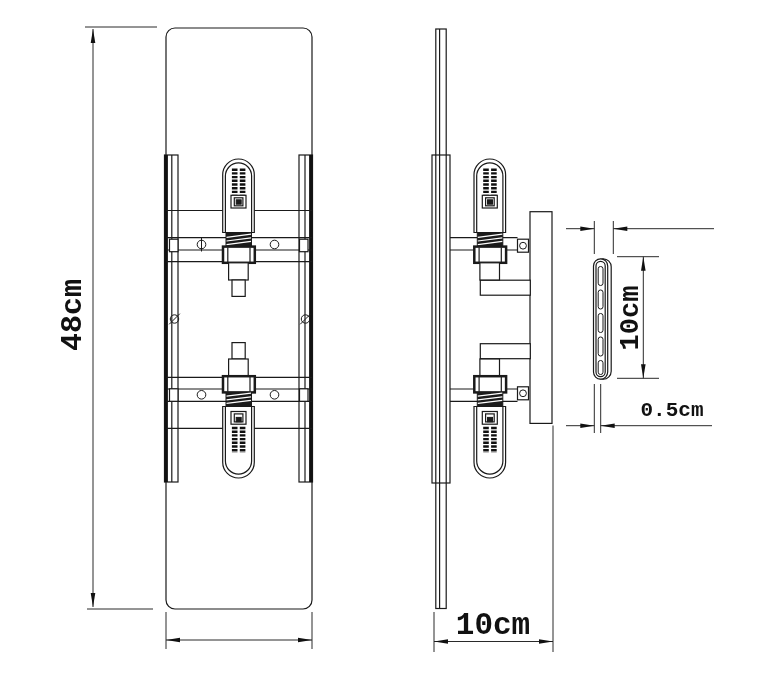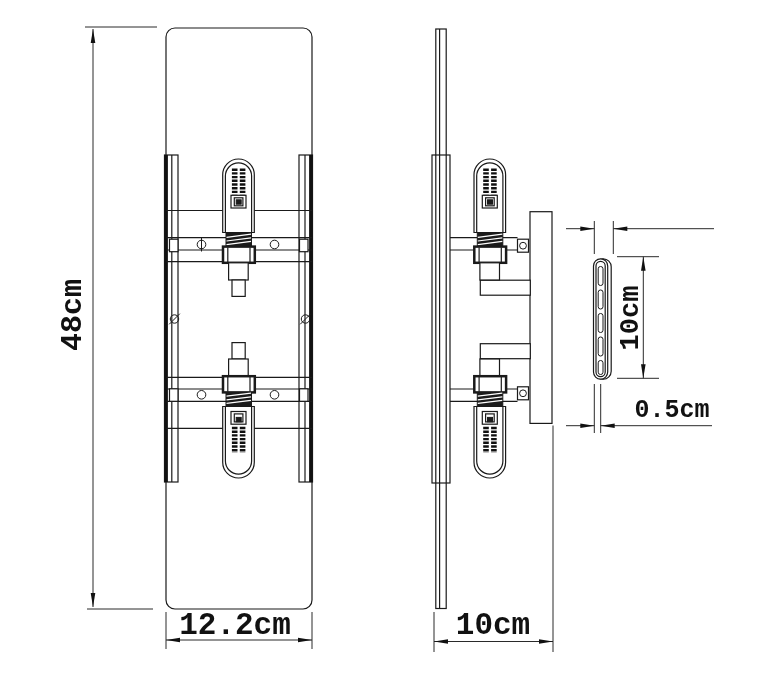--- a/index.html
+++ b/index.html
@@ -17,21 +17,21 @@
   svg .grid  { stroke:#111111; stroke-width:5.6; stroke-dasharray:2.4 1.3; fill:none; }
   svg .dim { stroke:#2a2a2a; stroke-width:1; fill:none; }
   svg .arr { fill:#111111; stroke:none; }
   .dimlabel {
     position:absolute; color:#111; font-weight:bold; font-size:30px;
     white-space:nowrap; transform:translate(-50%,-50%); line-height:1;
     letter-spacing:0px;
   }
   .dimlabel.vert { transform:translate(-50%,-50%) rotate(-90deg); }
   .fs27 { font-size:27px; }
-  .fs29 { font-size:25px; }
+  .fs29 { font-size:21px; }
   .fs31 { font-size:31px; }
 </style>
 </head>
 <body>
 
 <div id="stage">
 
   <svg width="761" height="694" viewBox="0 0 761 694">
 
     <defs>
@@ -217,21 +217,20 @@
       <line class="dim" x1="566" y1="425.7" x2="594.3" y2="425.7"></line>
       <line class="dim" x1="600.7" y1="425.7" x2="712" y2="425.7"></line>
       <polygon class="arr" points="594.3,425.7 580.3,423.4 580.3,428"></polygon>
       <polygon class="arr" points="600.7,425.7 614.7,423.4 614.7,428"></polygon>
     </g>
   </svg>
 
   
   <div class="dimlabel vert" style="left:73px; top:315px;">48cm</div>
 
-  <div class="dimlabel fs31" style="left:235px; top:625px;">12.2cm</div>
 
   <div class="dimlabel fs31" style="left:493px; top:625px;">10cm</div>
 
 
   <div class="dimlabel vert fs27" style="left:631px; top:318px;">10cm</div>
 
   <div class="dimlabel fs29" style="left:672px; top:410px;">0.5cm</div>
 </div>
 
 </body></html>

